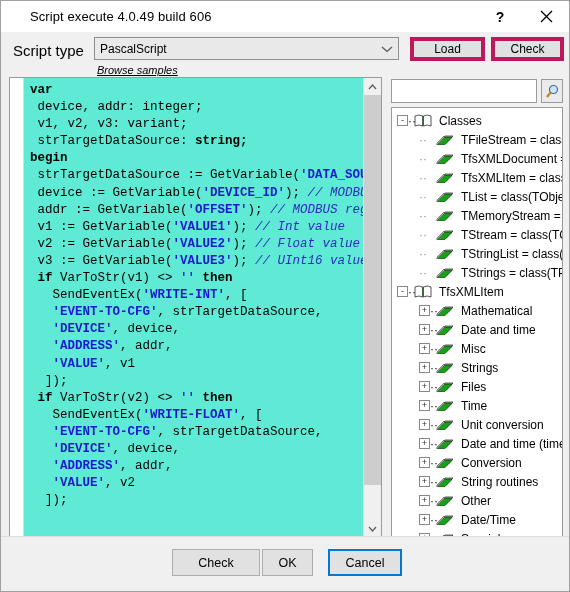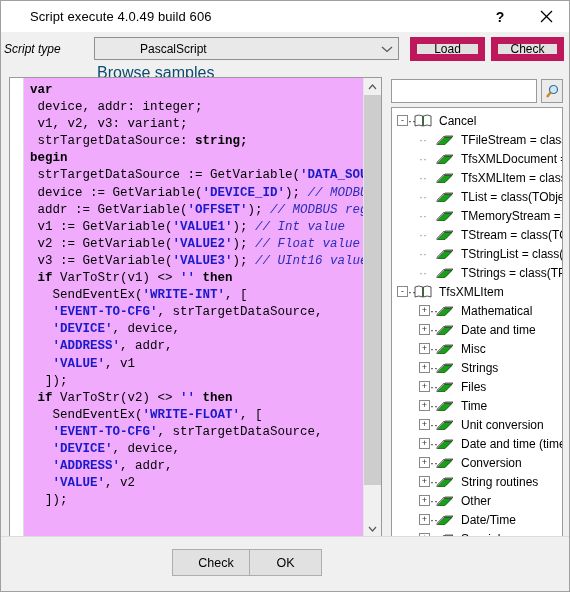--- a/index.html
+++ b/index.html
@@ -62,67 +62,66 @@
 
   
   .toolbar {
     flex: 0 0 auto;
     height: 45px;
     position: relative;
     background: #f0f0f0;
   }
   .lbl-script-type {
     position: absolute;
-    left: 3px;
+    left: 12px;
     top: 10px;
-    font-size: 12px;
-    font-style: italic;
+    font-size: 15px;
   }
   .combo {
     position: absolute;
     left: 93px;
     top: 5px;
     width: 305px;
     height: 23px;
     background: #e9e9e9;
     border: 1px solid #8f8f8f;
     box-sizing: border-box;
     display: flex;
     align-items: center;
   }
   .combo-value {
     padding-left: 5px;
     font-size: 12px;
     flex: 1 1 auto;
     white-space: nowrap;
     overflow: hidden;
-    margin-left: 40px;
   }
   .combo-arrow {
     width: 22px;
     display: flex;
     align-items: center;
     justify-content: center;
     color: #555;
   }
   .browse-link {
     position: absolute;
     left: 96px;
     top: 32px;
-    font-size: 16px;
-    color: #0c4a6e;
+    font-size: 11px;
+    color: #000000;
     text-decoration: underline;
     cursor: pointer;
+    font-style: italic;
   }
   .tbtn {
     position: absolute;
     top: 5px;
     height: 24px;
     background: #e1e1e1;
-    border: 7px solid #be185d;
+    border: 4px solid #be185d;
     box-sizing: border-box;
     display: flex;
     align-items: center;
     justify-content: center;
     font-size: 12px;
     cursor: default;
   }
   .tbtn.load { left: 409px; width: 75px; }
   .tbtn.save { left: 490px; width: 73px; }
 
@@ -155,21 +154,21 @@
   .gutter {
     width: 13px;
     flex: 0 0 13px;
     background: #ffffff;
     border-right: 1px solid #dcdcdc;
   }
   .code-area {
     flex: 1 1 auto;
     overflow: hidden;
     position: relative;
-    background: #f0abfc;
+    background: #5eead4;
   }
   .code {
     font-family: "Liberation Mono", "DejaVu Sans Mono", monospace;
     font-size: 12.5px;
     line-height: 17.1px;
     white-space: pre;
     padding: 4px 0 0 6px;
     color: #000;
   }
   .code .kw { font-weight: bold; color: #000; }
@@ -348,21 +347,21 @@
     background: #e1e1e1;
     border: 1px solid #adadad;
     box-sizing: border-box;
     display: flex;
     align-items: center;
     justify-content: center;
     font-size: 12.5px;
     cursor: default;
   }
   .fbtn.check { left: 171px; width: 88px; }
-  .fbtn.ok { left: 248px; width: 73px; }
+  .fbtn.ok { left: 261px; width: 51px; }
   .fbtn.cancel {
     left: 327px; width: 74px;
     border: 2px solid #0078d7;
     background: #e1e1e1;
   }
 </style>
 </head>
 <body>
 
 <div class="window">
@@ -440,21 +439,21 @@
     <div class="tree-panel">
       <div class="tree-content" id="tree-root">
           <div class="tnode root">
             <span class="expander">-</span>
             <span class="dots">··</span>
             <span class="icon-book"><svg width="18" height="15" viewBox="0 0 18 15">
                 <path d="M1,3 Q5,1 8.5,3 L8.5,13 Q5,11 1,13 Z" fill="#ffffff" stroke="#2a2a2a" stroke-width="0.8"></path>
                 <path d="M17,3 Q13,1 9.5,3 L9.5,13 Q13,11 17,13 Z" fill="#ffffff" stroke="#2a2a2a" stroke-width="0.8"></path>
                 <path d="M8.5,2.6 L9.5,2.6 L9.5,13.2 L8.5,13.2 Z" fill="#2a7d2a"></path>
               </svg></span>
-            <span class="tlabel">Cancel</span>
+            <span class="tlabel">Classes</span>
           </div>
           <div class="tnode child">
             <span style="width: 17px; flex: 0 0 17px; color: rgb(144, 144, 144);">··</span>
             <span class="icon-book"><svg width="18" height="15" viewBox="0 0 18 15">
                 <path d="M2,11 L9,4 L17,4 L10,11 Z" fill="#8f8f8f" stroke="#3a3a3a" stroke-width="0.8"></path>
                 <path d="M1,12.5 L8,5.5 L16,5.5 L9,12.5 Z" fill="#19a019" stroke="#0c5c0c" stroke-width="0.8"></path>
                 <path d="M1,12.5 L1,11 L8,4 L8,5.5 Z" fill="#d8d8d8" stroke="#6a6a6a" stroke-width="0.8"></path>
               </svg></span>
             <span class="tlabel">TFileStream = class(TStream)</span>
           </div>
@@ -677,15 +676,16 @@
             </svg>
         </div>
       </div>
     </div>
 
   </div>
 
   <div class="footer">
     <div class="fbtn check">Check</div>
     <div class="fbtn ok">OK</div>
+    <div class="fbtn cancel">Cancel</div>
   </div>
 
 </div>
 
 </body></html>

